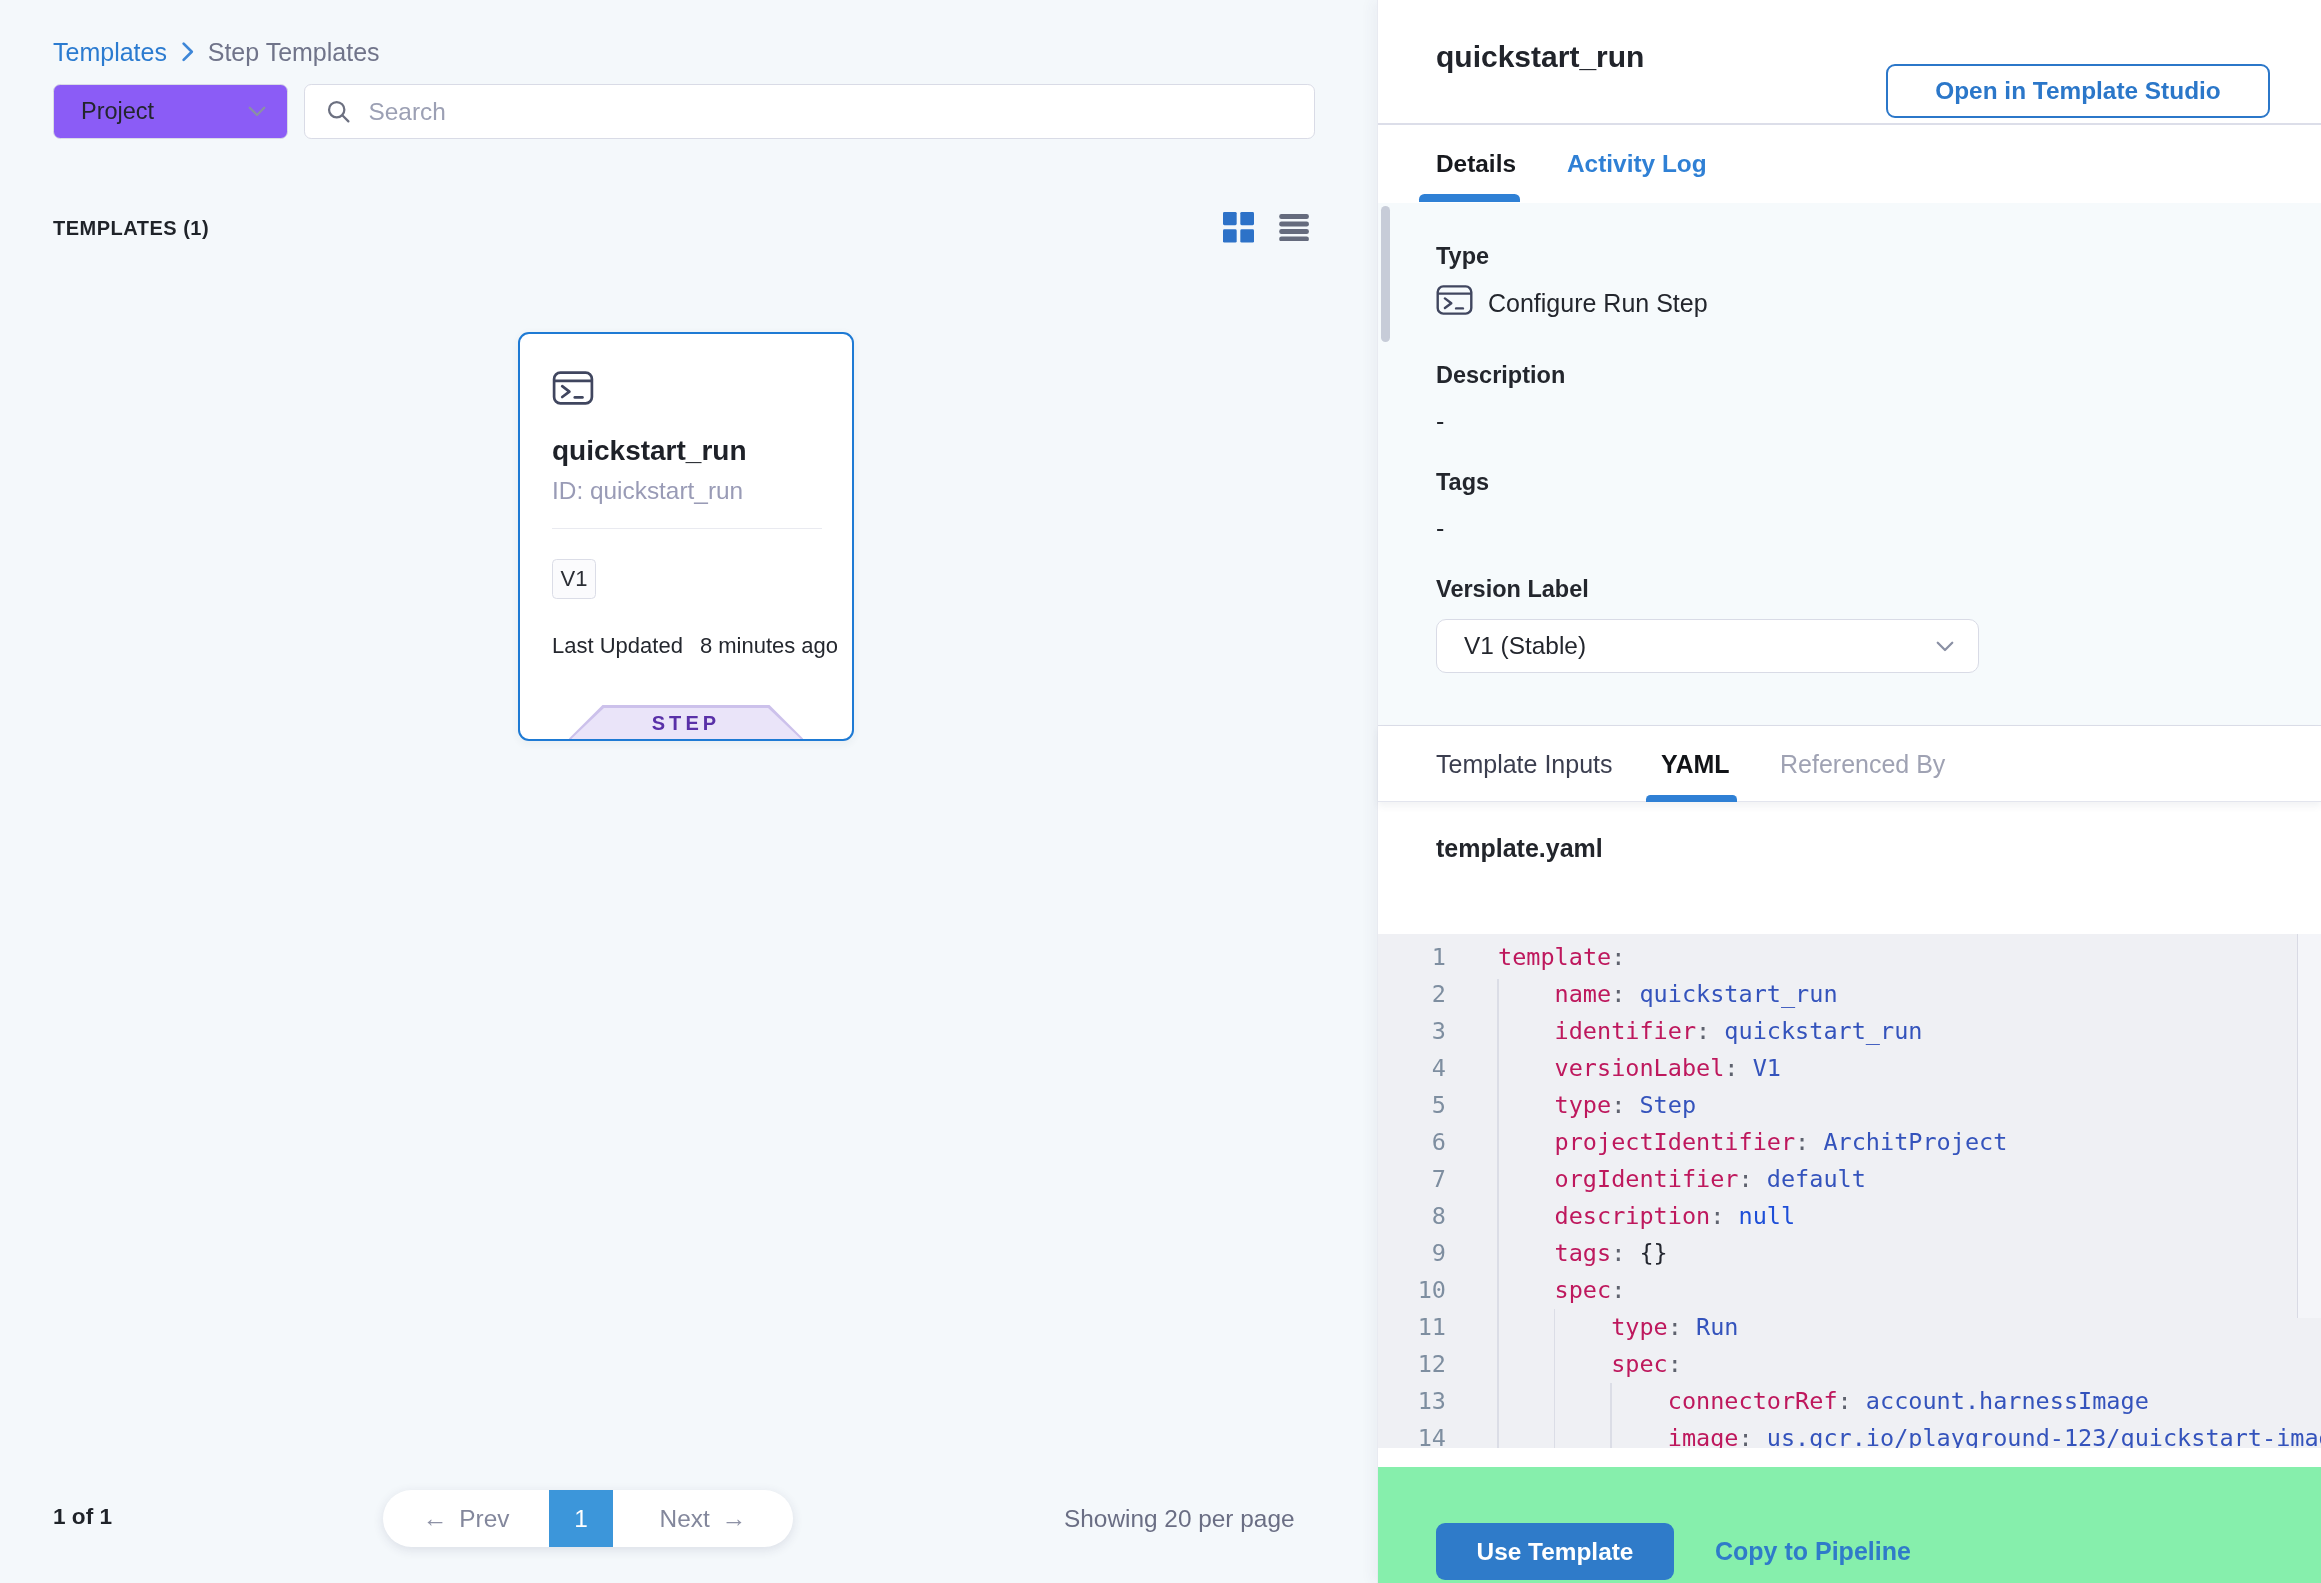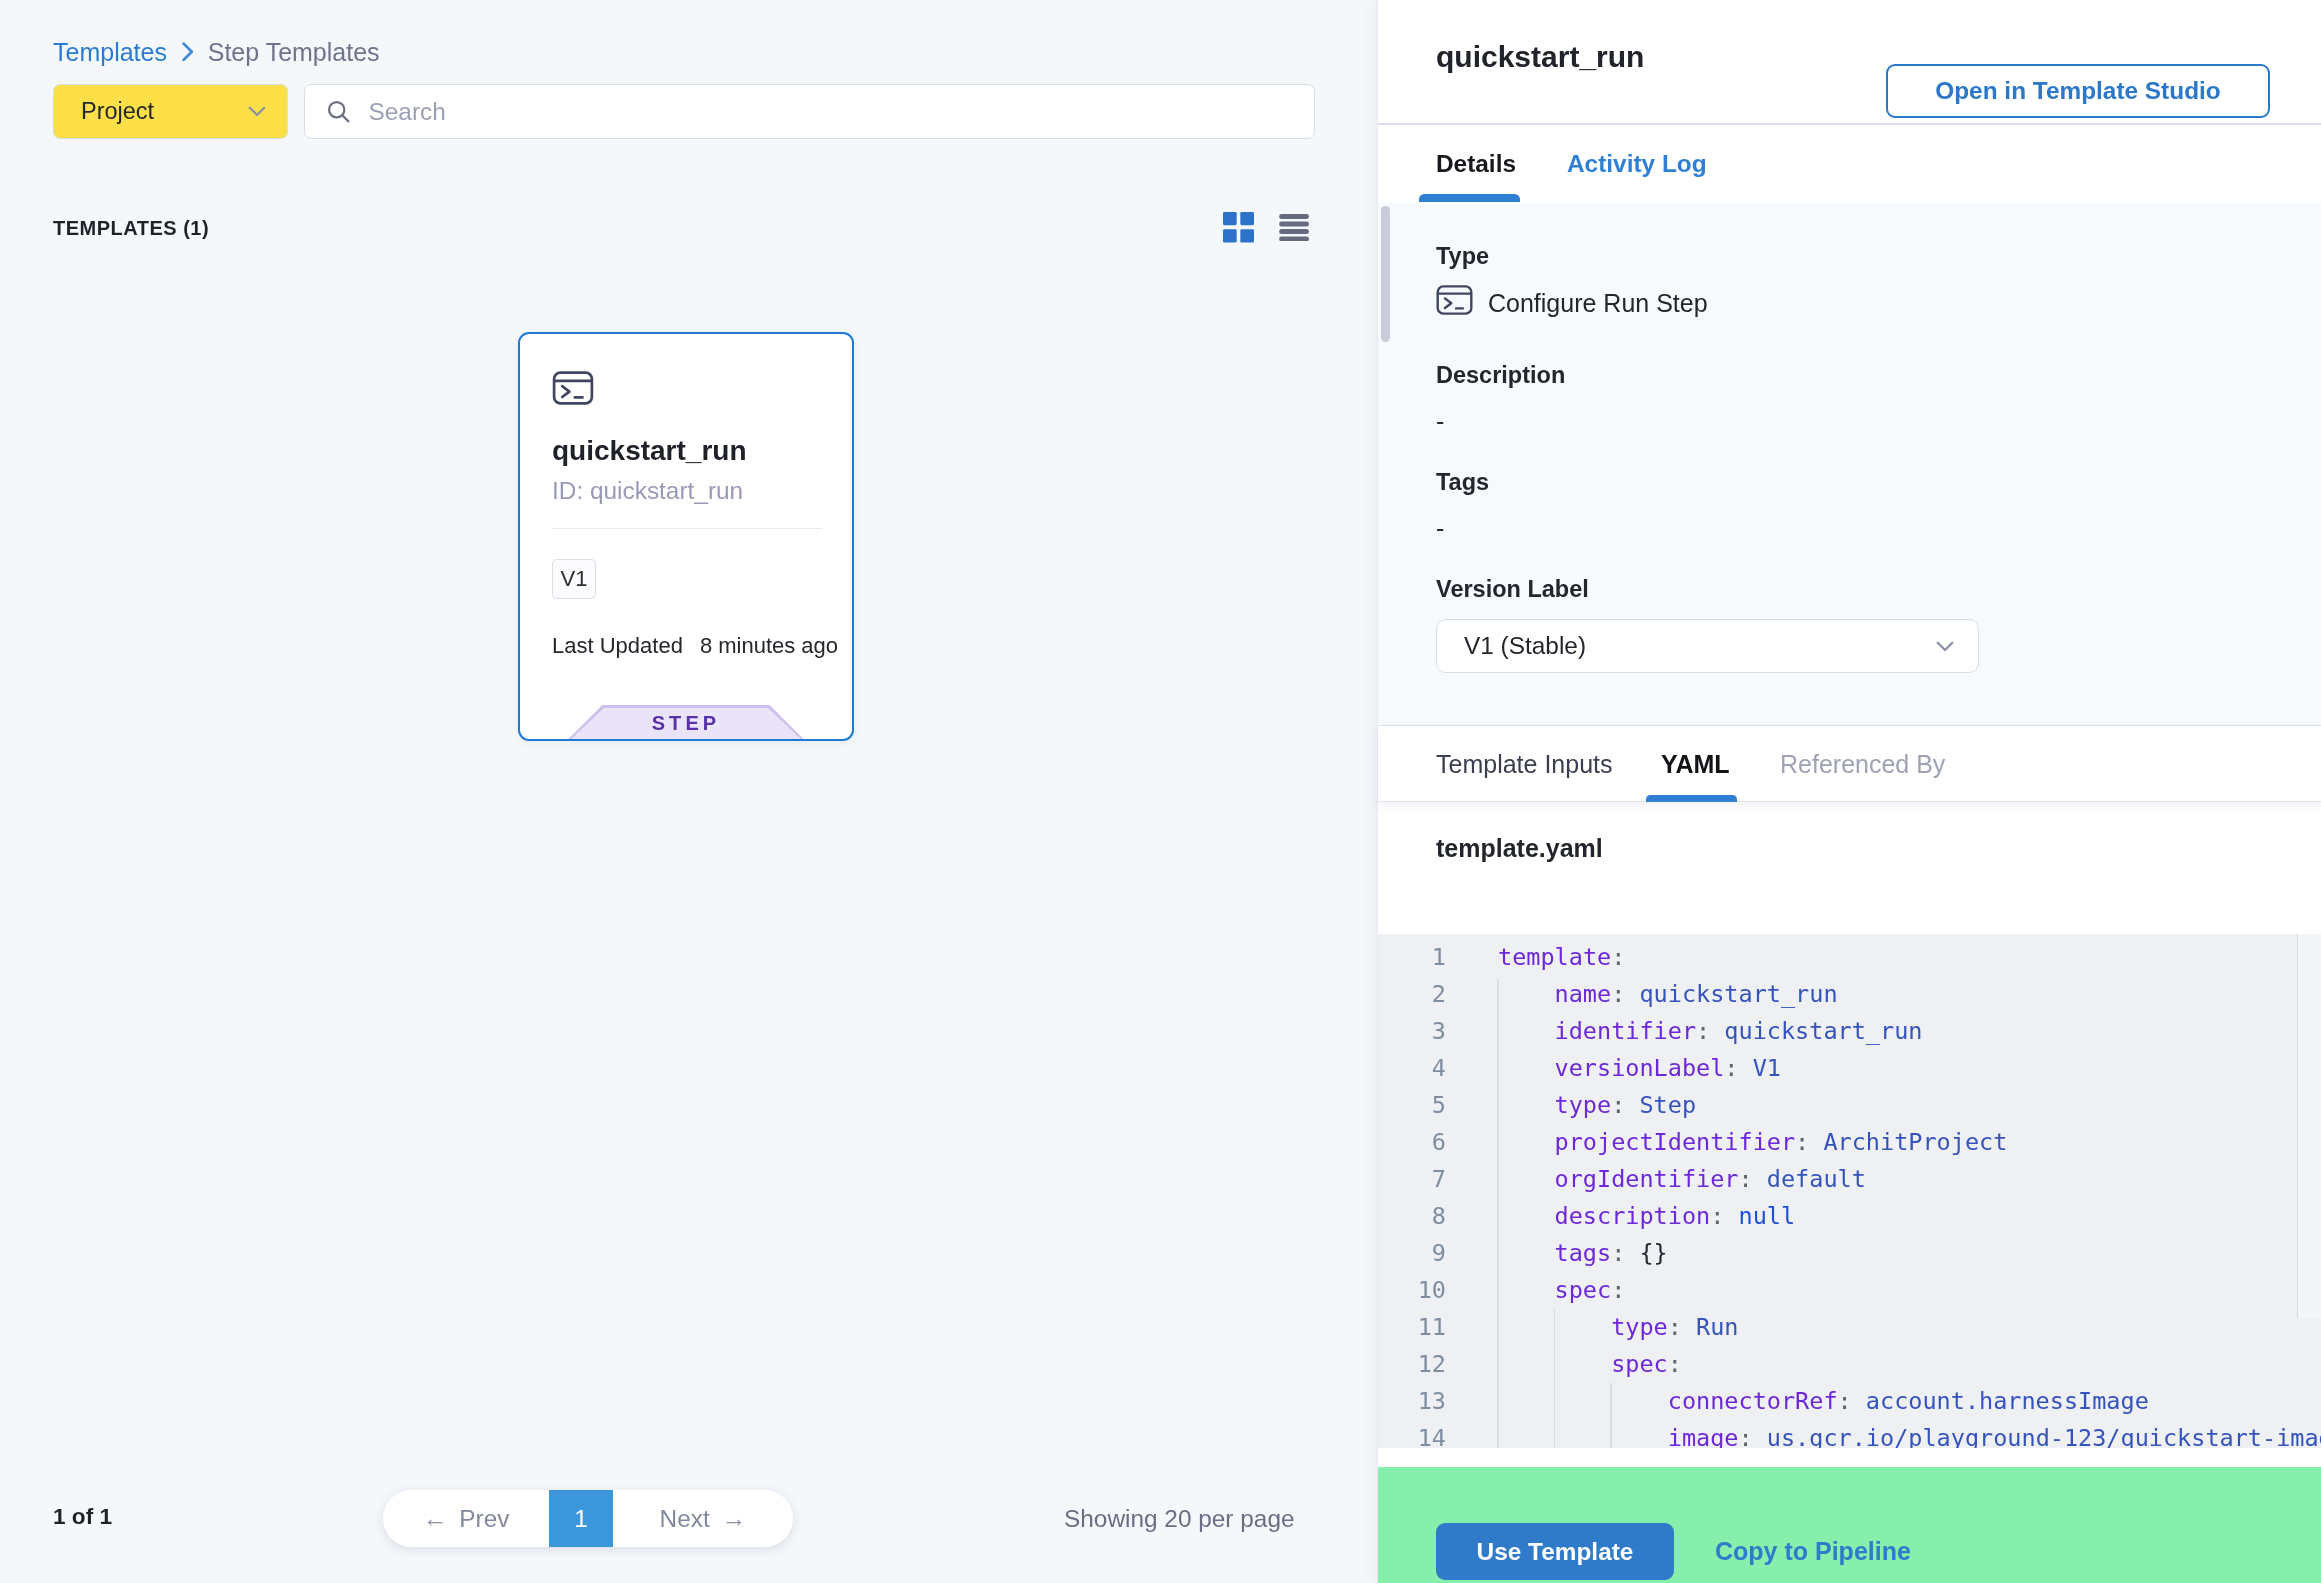--- a/index.html
+++ b/index.html
@@ -7,21 +7,21 @@
        font-family:"Liberation Sans","DejaVu Sans",sans-serif;color:#22252B;}
   #app{position:relative;width:2321px;height:1583px;}
 
   
   .left-panel{position:absolute;left:0;top:0;width:1377px;height:1583px;background:#F4F8FB;}
   .breadcrumb{position:absolute;left:53px;top:34px;height:36px;display:flex;align-items:center;gap:12.7px;font-size:25px;}
   .bc-link{color:#2B7BD0;cursor:pointer;}
   .bc-sep{display:flex;align-items:center;}
   .bc-current{color:#70748A;}
 
-  .scope-select{position:absolute;left:53px;top:84px;width:235px;height:55px;background:#fde047;
+  .scope-select{position:absolute;left:53px;top:84px;width:235px;height:55px;background:#8b5cf6;
     border:1.4px solid #D9DBE6;border-radius:7.2px;box-sizing:border-box;display:flex;align-items:center;
     padding:0 20px 0 27px;cursor:pointer;}
   .scope-value{flex:1;font-size:23.5px;color:#23262D;}
 
   .search-box{position:absolute;left:304px;top:84px;width:1011px;height:55px;background:#fff;
     border:1.4px solid #D9DBE6;border-radius:7.2px;box-sizing:border-box;display:flex;align-items:center;
     padding:0 20px;gap:14.5px;}
   .search-input{flex:1;border:none;outline:none;background:transparent;font-size:24.4px;color:#23262D;
     font-family:"Liberation Sans","DejaVu Sans",sans-serif;}
   .search-input::placeholder{color:#9CA0B4;}
@@ -106,21 +106,21 @@
   .st-underline{position:absolute;left:268px;bottom:-0.9px;width:91px;height:7.2px;background:#2F80D5;
     border-radius:4.5px 4.5px 0 0;}
 
   .filename{position:absolute;left:58px;top:834px;font-size:25px;font-weight:bold;color:#22252B;}
 
   .code-pane{position:absolute;left:0;right:0;top:934px;height:514px;background:#EFF0F4;
     font-family:"DejaVu Sans Mono",monospace;font-size:23.5px;overflow:hidden;padding-top:4.5px;box-sizing:border-box;}
   .code-line{white-space:pre;height:37px;line-height:37px;}
   .ln{display:inline-block;width:68px;text-align:right;color:#7E8EA0;}
   .ct{display:inline-block;}
-  .c-k{color:#6d28d9;}
+  .c-k{color:#be185d;}
   .c-p{color:#5E626E;}
   .c-v{color:#3453BC;}
   .c-n{color:#1d4ed8;}
   .c-b{color:#23262F;}
   .guide{position:absolute;width:1.8px;background:#DBDDE6;}
   .g1{left:119px;top:45px;height:477px;}
   .g2{left:calc(119px + 4ch);top:375px;height:147px;}
   .g3{left:calc(119px + 8ch);top:449px;height:73px;}
   .code-gutter{position:absolute;right:0;top:0;width:22.6px;height:384px;background:#F4F5F9;
     border-left:1.4px solid #D9DAE4;z-index:3;}

